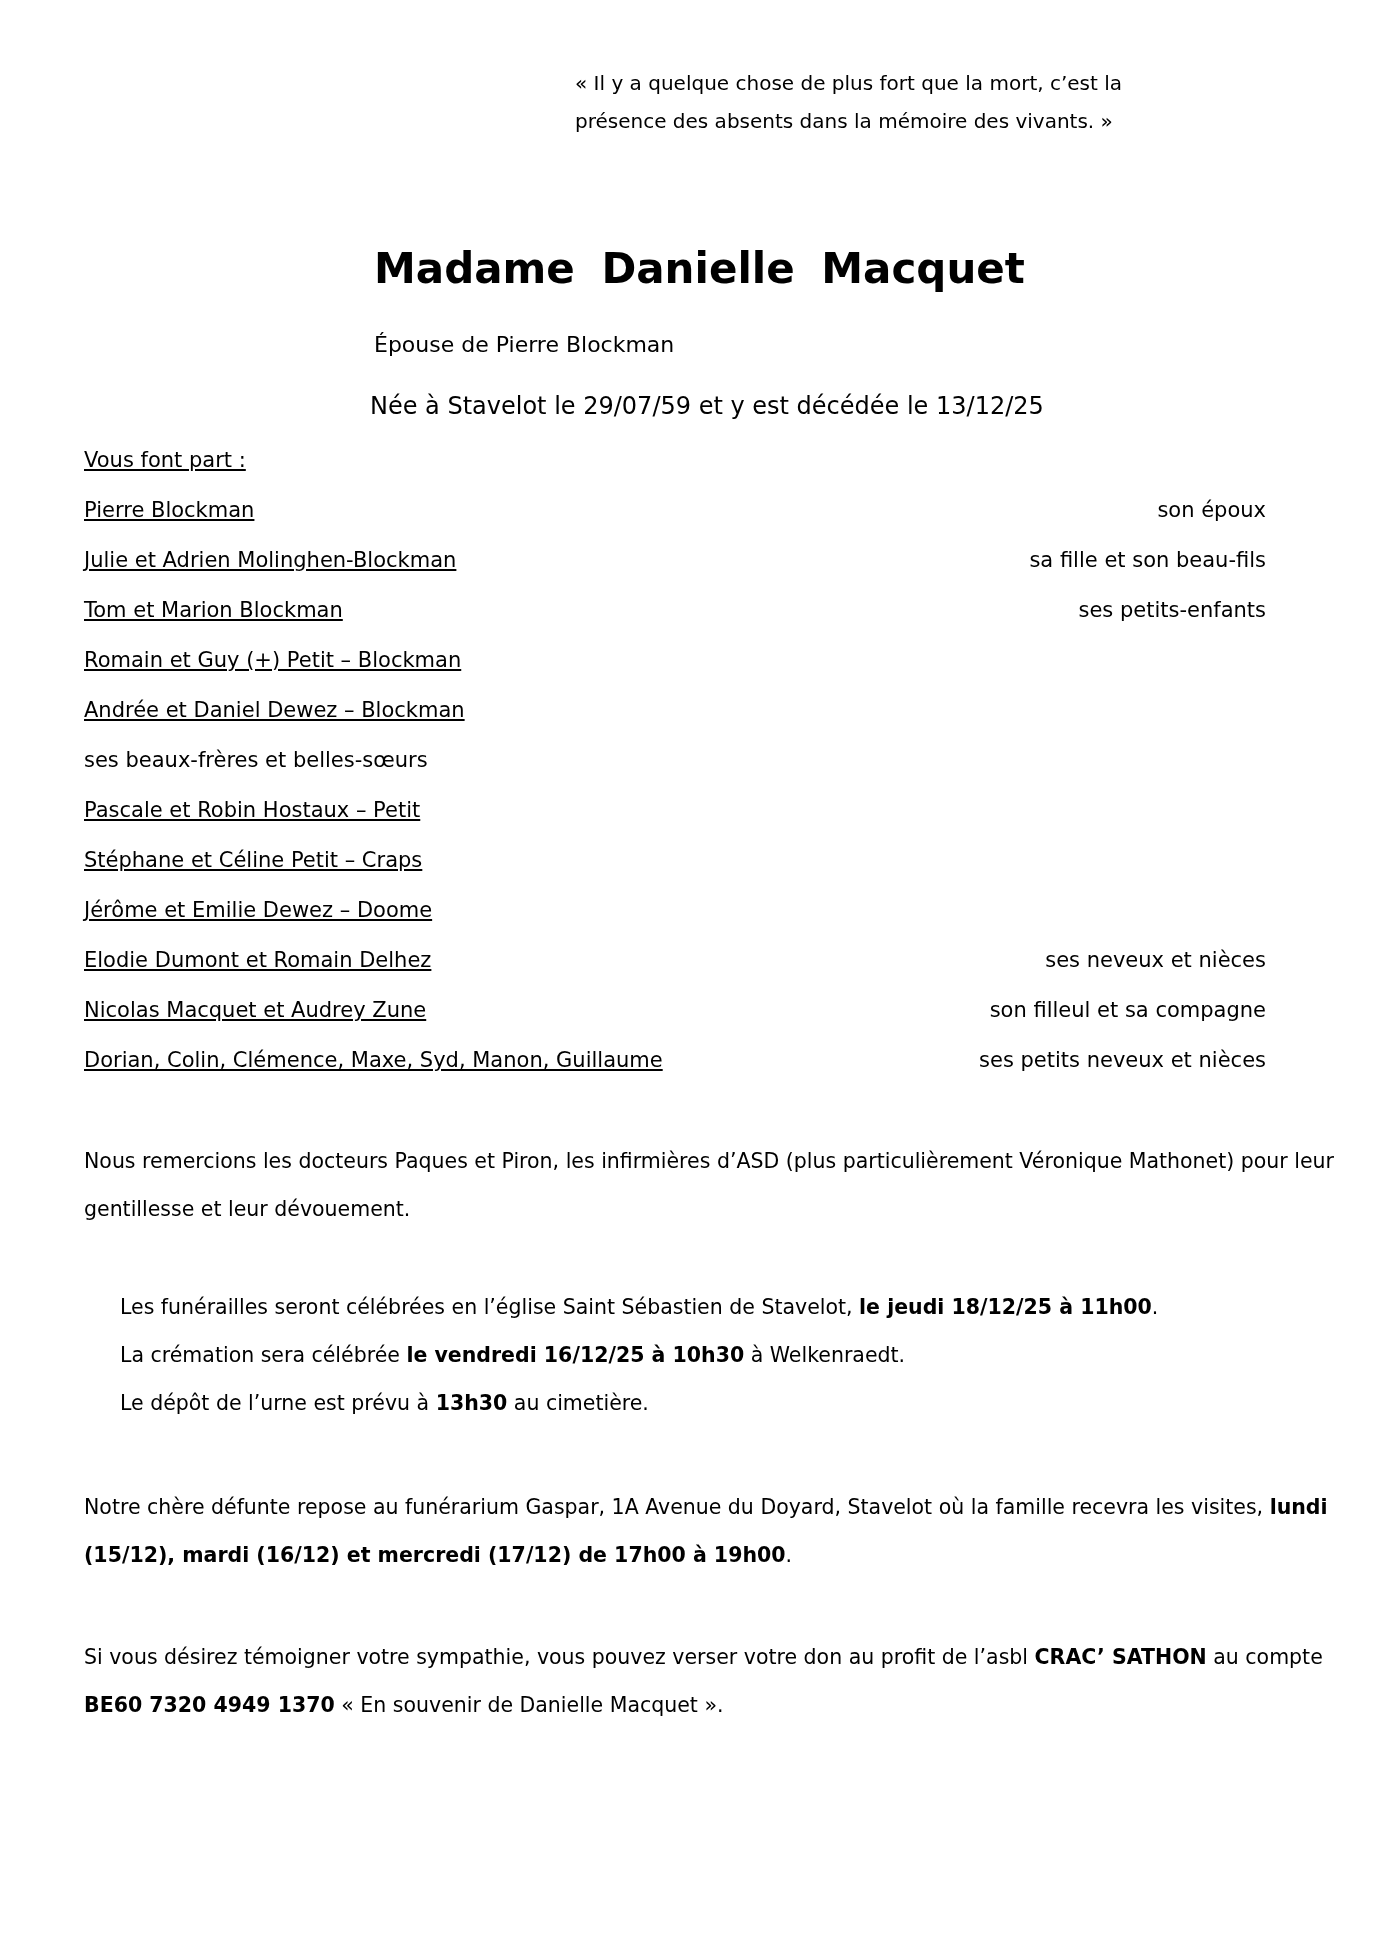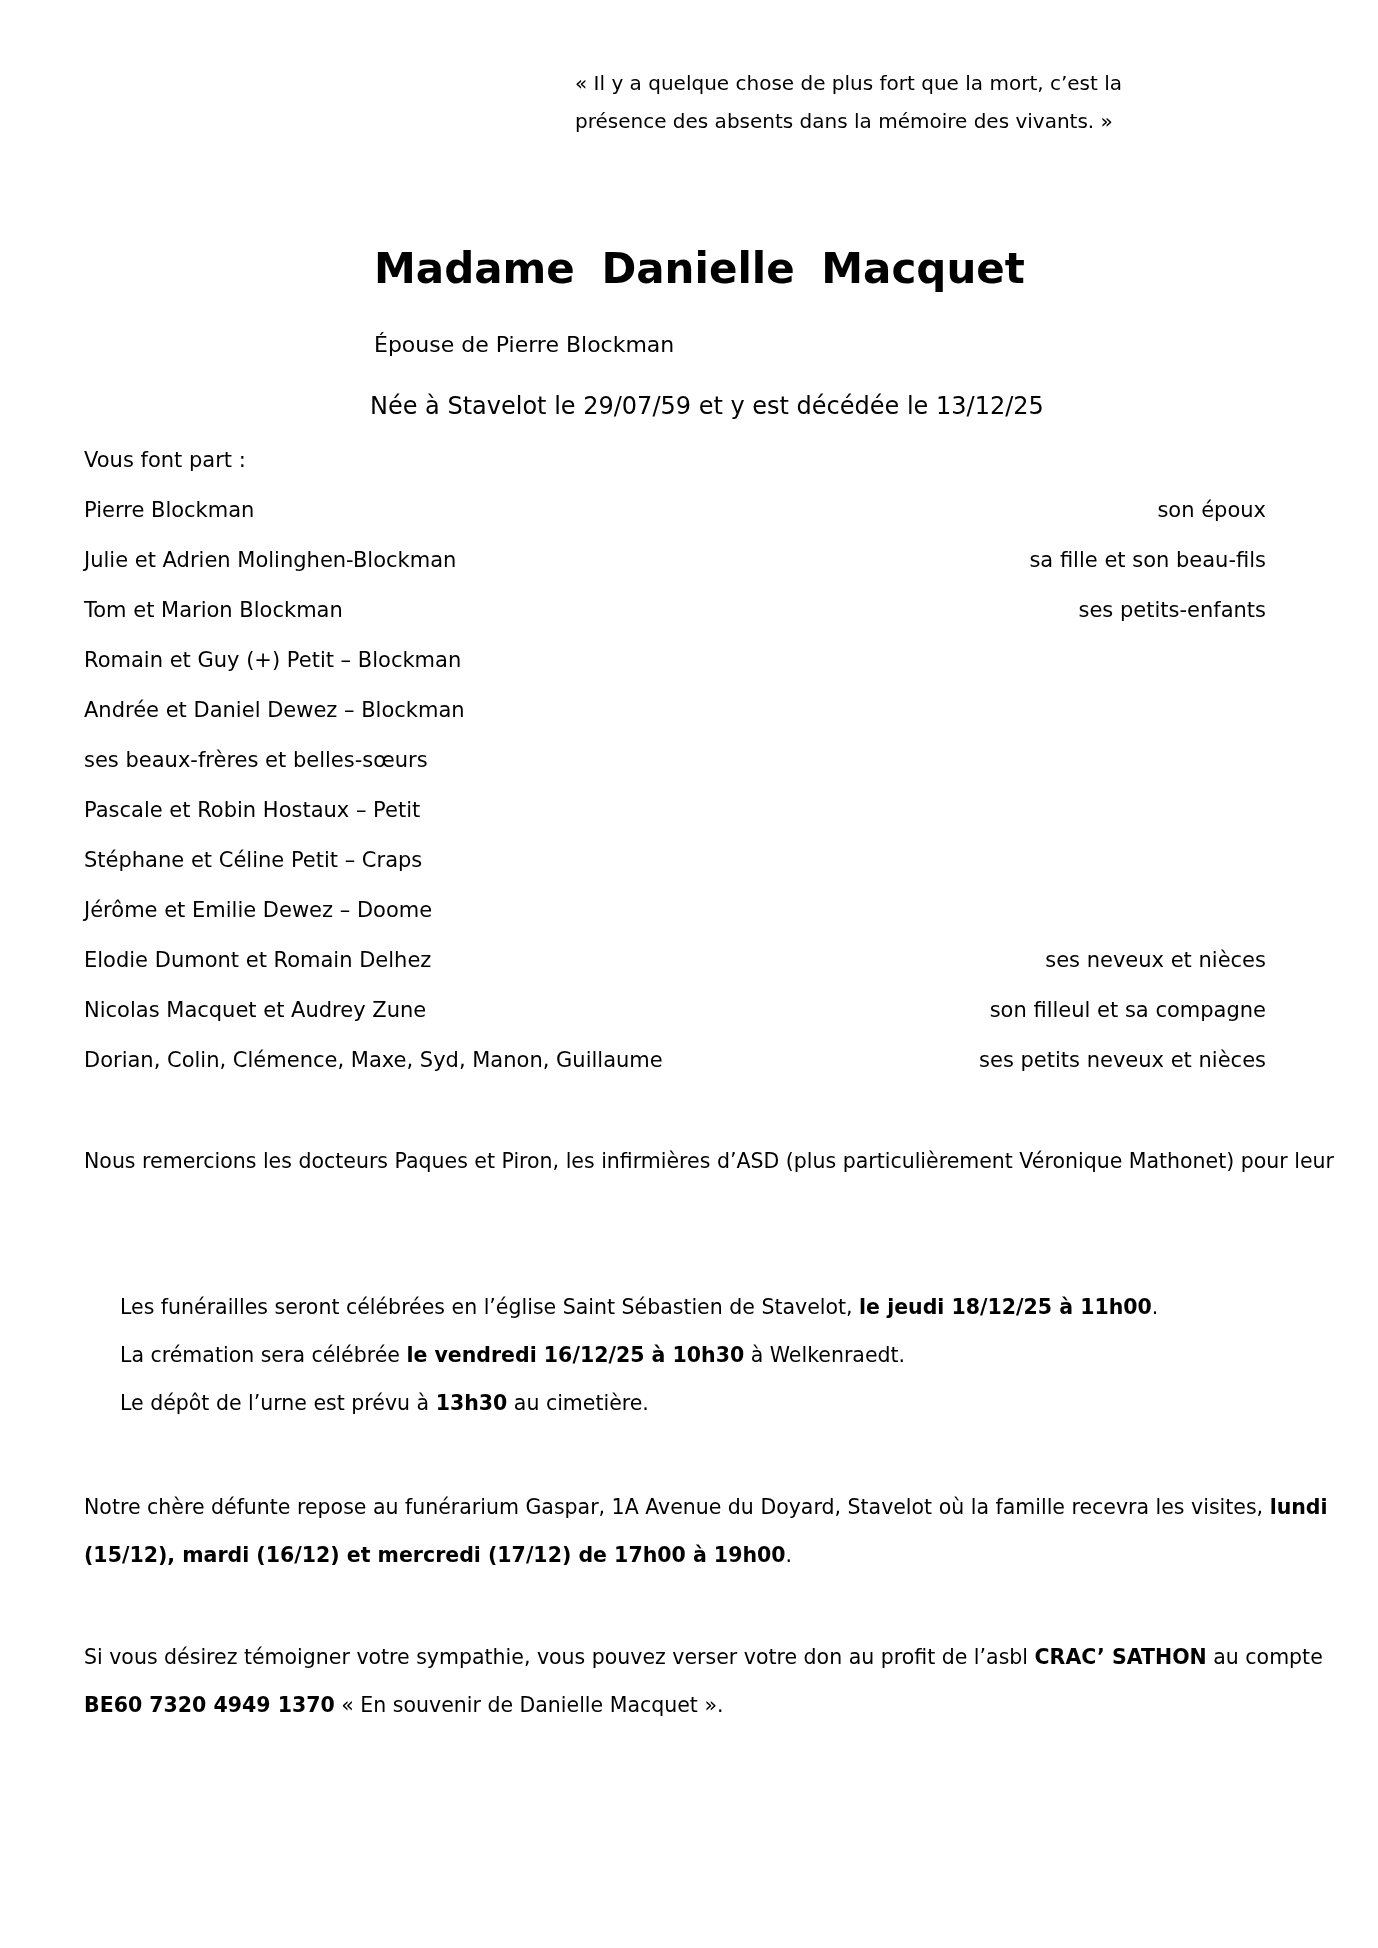--- a/index.html
+++ b/index.html
@@ -52,21 +52,21 @@
     font-size: 21px;
   }
   .family .row {
     display: flex;
     justify-content: space-between;
     align-items: baseline;
     height: 50px;
     line-height: 50px;
     white-space: nowrap;
   }
-  .family .row .name  { text-align: left; }
+  .family .row .name  { text-align: left; text-decoration: underline; }
   .family .row .rel   { text-align: right; }
   .paragraph {
     position: absolute;
     left: 84px;
     width: 1240px;
     font-size: 20.5px;
     line-height: 48px;
   }
   .paragraph .pline { white-space: nowrap; }
   .paragraph .b { font-weight: 700; }
@@ -142,20 +142,21 @@
         <div class="row">
           <span class="name">Dorian, Colin, Clémence, Maxe, Syd, Manon, Guillaume</span>
           <span class="rel">ses petits neveux et nièces</span>
         </div>
       </div>
   </div>
 
   <div id="paragraphs">
       <div class="paragraph p0">
         <div class="pline"><span>Nous remercions les docteurs Paques et Piron, les infirmières d’ASD (plus particulièrement Véronique Mathonet) pour leur</span></div>
+        <div class="pline"><span>gentillesse et leur dévouement.</span></div>
       </div>
       <div class="paragraph p1">
         <div class="pline"><span>Les funérailles seront célébrées en l’église Saint Sébastien de Stavelot, </span><span class="b">le jeudi 18/12/25 à 11h00</span><span>.</span></div>
         <div class="pline"><span>La crémation sera célébrée </span><span class="b">le vendredi 16/12/25 à 10h30</span><span> à Welkenraedt.</span></div>
         <div class="pline"><span>Le dépôt de l’urne est prévu à </span><span class="b">13h30</span><span> au cimetière.</span></div>
       </div>
       <div class="paragraph p2">
         <div class="pline"><span>Notre chère défunte repose au funérarium Gaspar, 1A Avenue du Doyard, Stavelot où la famille recevra les visites, </span><span class="b">lundi</span></div>
         <div class="pline"><span class="b">(15/12), mardi (16/12) et mercredi (17/12) de 17h00 à 19h00</span><span>.</span></div>
       </div>

